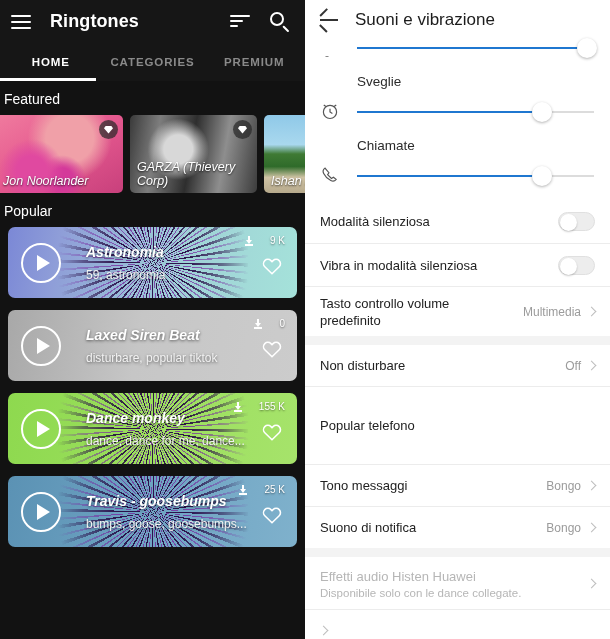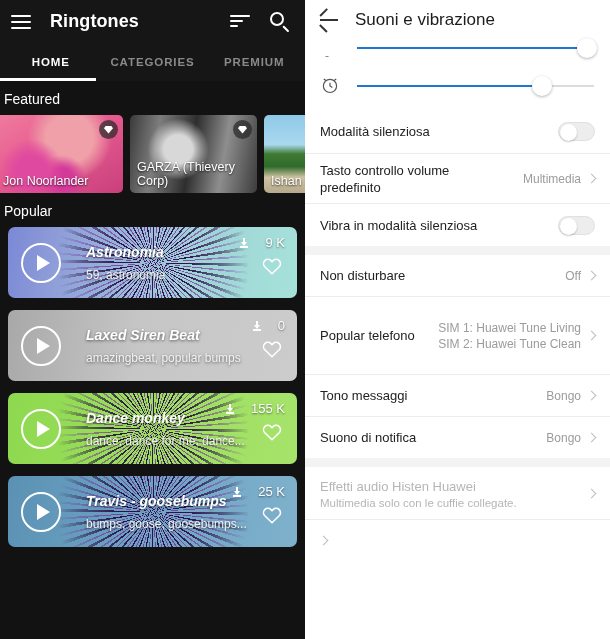--- a/index.html
+++ b/index.html
@@ -73,20 +73,21 @@
   .featured-row { display:flex; gap:7px; margin-left:-8px; }
   .fcard {
     width:127px; height:78px; border-radius:5px;
     position:relative; overflow:hidden; flex:0 0 auto; cursor:pointer;
   }
   .fcard:first-child { margin-left:-4px; }
   .fcard .fname {
     position:absolute; left:7px; right:6px; bottom:5px;
     color:#fff; font-size:12.5px; line-height:14px;
     text-shadow:0 1px 2px rgba(0,0,0,.75);
+    font-style:italic;
   }
   .gem-badge {
     position:absolute; right:5px; top:5px;
     width:19px; height:19px; border-radius:50%;
     background:rgba(40,40,40,.72);
     display:flex; align-items:center; justify-content:center;
   }
   .gem {
     width:9px; height:8px; background:#fff;
     clip-path:polygon(50% 100%, 0% 33%, 22% 0%, 78% 0%, 100% 33%);
@@ -140,21 +141,21 @@
     color:#fff; font-size:14px; font-weight:bold;
     text-shadow:0 1px 3px rgba(0,0,0,.55);
     font-style:italic;
   }
   .tsub {
     color:#f2f2f2; font-size:12px; margin-top:8px;
     text-shadow:0 1px 3px rgba(0,0,0,.55);
   }
   .dl {
     position:absolute; right:12px; top:8px;
-    color:#fff; font-size:13px; display:flex; align-items:center; gap:17px;
+    color:#fff; font-size:10px; display:flex; align-items:center; gap:17px;
     text-shadow:0 1px 2px rgba(0,0,0,.5);
   }
   .dl-icon { width:8px; height:10px; position:relative; }
   .dl-icon .stem { position:absolute; left:3px; top:0; width:2px; height:5px; background:#fff; }
   .dl-icon .head {
     position:absolute; left:1px; top:4px; width:0; height:0;
     border-left:3px solid transparent; border-right:3px solid transparent;
     border-top:4px solid #fff;
   }
   .dl-icon .base { position:absolute; left:0; bottom:0; width:8px; height:1.5px; background:#fff; }
@@ -308,21 +309,21 @@
           </svg>
       </div>
     </div>
 
     <div class="tcard c-laxed">
       <div class="play-btn">
           <span class="play-tri"></span>
         </div>
       <div class="tmeta">
         <div class="ttitle">Laxed Siren Beat</div>
-        <div class="tsub">amazingbeat, popular bumps</div>
+        <div class="tsub">disturbare, popular tiktok</div>
       </div>
       <div class="dl">
         <span class="dl-icon">
             <i class="stem"></i>
             <i class="head"></i>
             <i class="base"></i>
           </span>
         <span>0</span>
       </div>
       <div class="heart">
@@ -412,70 +413,81 @@
 
   <div class="slider-row" style="margin-top:16px;">
     <div class="srow-icon">
       <svg width="22" height="22" viewBox="0 0 24 24" fill="none" stroke="#555" stroke-width="1.3">
         <circle cx="12" cy="13" r="7.2"></circle>
           <path d="M12 9.5V13l2.6 1.7"></path>
         <path d="M5.2 5.4 7.6 7.2M18.8 5.4 16.4 7.2"></path>
       </svg>
     </div>
     <div class="srow-body">
+      <div class="srow-label">Sveglie</div>
       <div class="track">
         <div class="bar-bg"></div>
         <div class="bar-fill" style="width:78%"></div>
         <div class="knob" style="left:78%"></div>
       </div>
     </div>
   </div>
 
+  <div class="slider-row" style="margin-top:16px;">
+    <div class="srow-icon">
+      <svg width="22" height="22" viewBox="0 0 24 24" fill="none" stroke="#555" stroke-width="1.3">
+        <path d="M6.5 4.5c-2 1.4-2.6 3.4-1.4 5.8 1.6 3.2 4.6 6.2 7.8 7.8 2.4 1.2 4.4.6 5.8-1.4l-3-2.3-2.1 1.4-4.2-4.2 1.4-2.1z"></path>
+      </svg>
+    </div>
+    <div class="srow-body">
+      <div class="srow-label">Chiamate</div>
+      <div class="track">
+        <div class="bar-bg"></div>
+        <div class="bar-fill" style="width:78%"></div>
+        <div class="knob" style="left:78%"></div>
+      </div>
+    </div>
+  </div>
 
   <div style="height:14px"></div>
 
   <div class="row no-top" style="min-height:43px">
     <div class="row-label">Modalità silenziosa</div>
+    <div class="toggle">
+        <span class="dot"></span>
+      </div>
+  </div>
+
+  <div class="row" style="min-height:43px">
+    <div class="row-label">Vibra in modalità silenziosa</div>
     <div class="toggle">
         <span class="dot"></span>
       </div>
   </div>
 
   <div class="row" style="min-height:50px">
     <div class="row-label" style="max-width:160px">Tasto controllo volume predefinito</div>
     <div class="row-right">
       <span>Multimedia</span>
       <span class="chev"></span>
     </div>
   </div>
 
-  <div class="row" style="min-height:43px">
-    <div class="row-label">Vibra in modalità silenziosa</div>
-    <div class="toggle">
-        <span class="dot"></span>
-      </div>
-  </div>
-
   <div class="gap"></div>
 
   <div class="row no-top" style="min-height:41px">
     <div class="row-label">Non disturbare</div>
     <div class="row-right">
       <span>Off</span>
       <span class="chev"></span>
     </div>
   </div>
 
   <div class="row" style="min-height:78px">
     <div class="row-label">Popular telefono</div>
-    <div class="row-right">
-      <span style="white-space:pre-line">SIM 1: Huawei Tune Living
-SIM 2: Huawei Tune Clean</span>
-      <span class="chev"></span>
-    </div>
   </div>
 
   <div class="row" style="min-height:42px">
     <div class="row-label">Tono messaggi</div>
     <div class="row-right">
       <span>Bongo</span>
       <span class="chev"></span>
     </div>
   </div>
 
@@ -485,21 +497,21 @@
       <span>Bongo</span>
       <span class="chev"></span>
     </div>
   </div>
 
   <div class="gap"></div>
 
   <div class="row no-top" style="min-height:52px">
     <div>
       <div class="row-label dim">Effetti audio Histen Huawei</div>
-      <div class="row-sub">Multimedia solo con le cuffie collegate.</div>
+      <div class="row-sub">Disponibile solo con le dance collegate.</div>
     </div>
     <div class="row-right">
       <span class="chev"></span>
     </div>
   </div>
 
   <div class="row" style="min-height:42px">
     <div class="row-right">
       <span class="chev"></span>
     </div>

